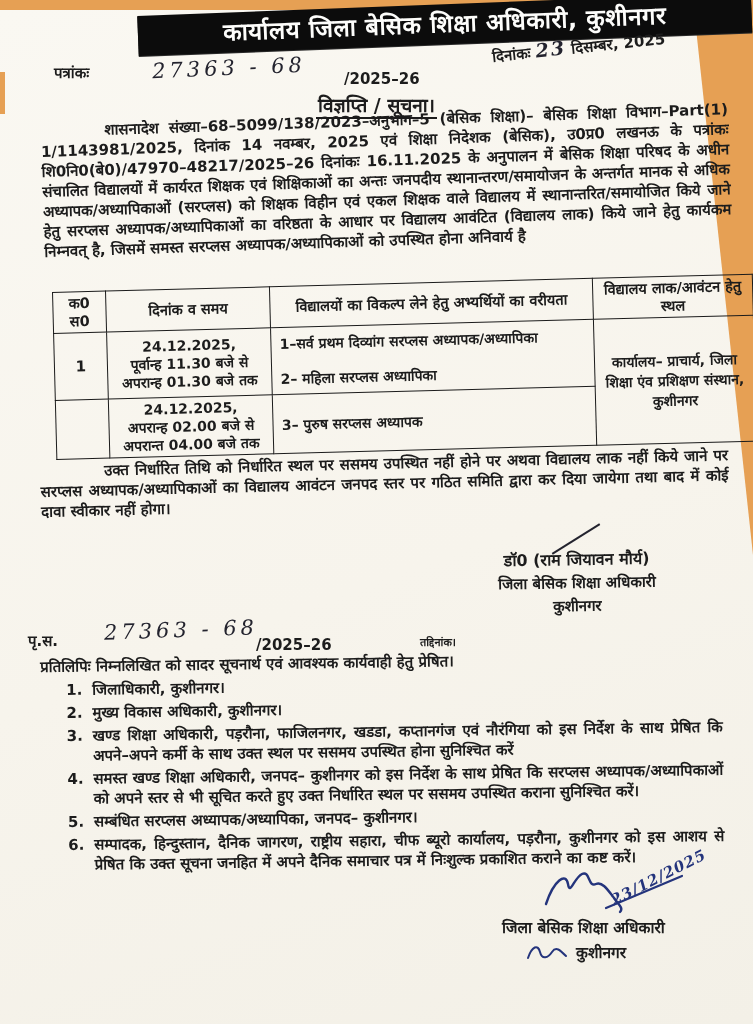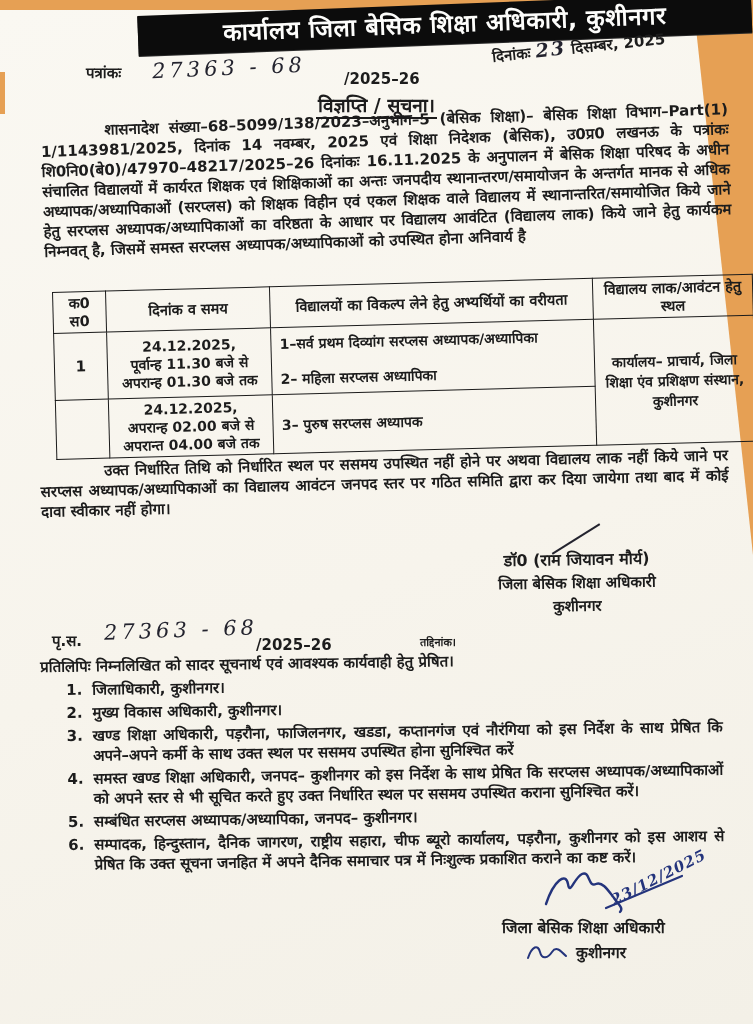--- a/index.html
+++ b/index.html
@@ -22,21 +22,21 @@
   }
   .blue-ink{color:#24347c;}
 
   .banner{
     left:138px;top:16px;width:614px;height:40px;
     background:#0c0c0c;color:#fdfdfb;
     transform:rotate(-2.2deg);transform-origin:left center;
     text-align:center;line-height:40px;font-size:24px;font-weight:bold;
     letter-spacing:.5px;box-shadow:0 1px 0 #2a2a2a;
   }
-  .letterno-label{left:54px;top:62px;font-size:15px;font-weight:bold;margin-left:32px;}
+  .letterno-label{left:54px;top:62px;font-size:15px;font-weight:bold;}
   .letterno-hand{left:152px;top:56px;font-size:21px;letter-spacing:4px;transform:rotate(-2.5deg);}
   .letterno-suffix{left:344px;top:70px;font-size:15px;font-weight:bold;}
   .dateline{left:492px;top:44px;font-size:15px;font-weight:bold;transform:rotate(-6deg);transform-origin:left center;white-space:nowrap;}
   .dateline .hand{font-size:19px;letter-spacing:2px;}
   .doc-title{
     left:0;top:92px;width:753px;text-align:center;font-size:19px;font-weight:bold;
   }
   .doc-title span{border-bottom:2px solid #1c1c1c;padding:0 2px 1px 2px;}
 
   .para{
@@ -59,21 +59,21 @@
   td.pr .pline{margin:4px 0;}
   td.pr .pline + .pline{margin-top:16px;}
   td.venue{text-align:center;line-height:20px;}
 
   .sig1{left:432px;top:548px;width:290px;text-align:center;transform:rotate(-1deg);}
   .sig1 .name{font-size:16px;font-weight:bold;line-height:24px;}
   .sig1 .title,{font-size:15px;}
   .sig1 div{font-size:15px;font-weight:bold;line-height:23px;}
   .sig1-slash{left:548px;top:538px;width:56px;border-top:2.5px solid #23232e;transform:rotate(-32deg);}
 
-  .ps-label{left:52px;top:630px;font-size:15px;font-weight:bold;}
+  .ps-label{left:28px;top:630px;font-size:15px;font-weight:bold;}
   .ps-hand{left:104px;top:618px;font-size:21px;letter-spacing:4px;transform:rotate(-2deg);}
   .ps-suffix{left:256px;top:636px;font-size:15px;font-weight:bold;}
   .ps-samedate{left:420px;top:634px;font-size:11px;font-weight:bold;}
   .copy-intro{left:40px;top:656px;font-size:15px;font-weight:bold;transform:rotate(-0.8deg);transform-origin:left top;}
 
   .copy-list{left:66px;top:680px;width:656px;transform:rotate(-0.8deg);transform-origin:left top;}
   .copy-item{display:flex;margin-bottom:3px;font-size:15px;line-height:20px;font-weight:600;}
   .copy-item .num{width:26px;flex:0 0 26px;font-weight:bold;}
   .copy-item .txt{flex:1;text-align:justify;}
 

